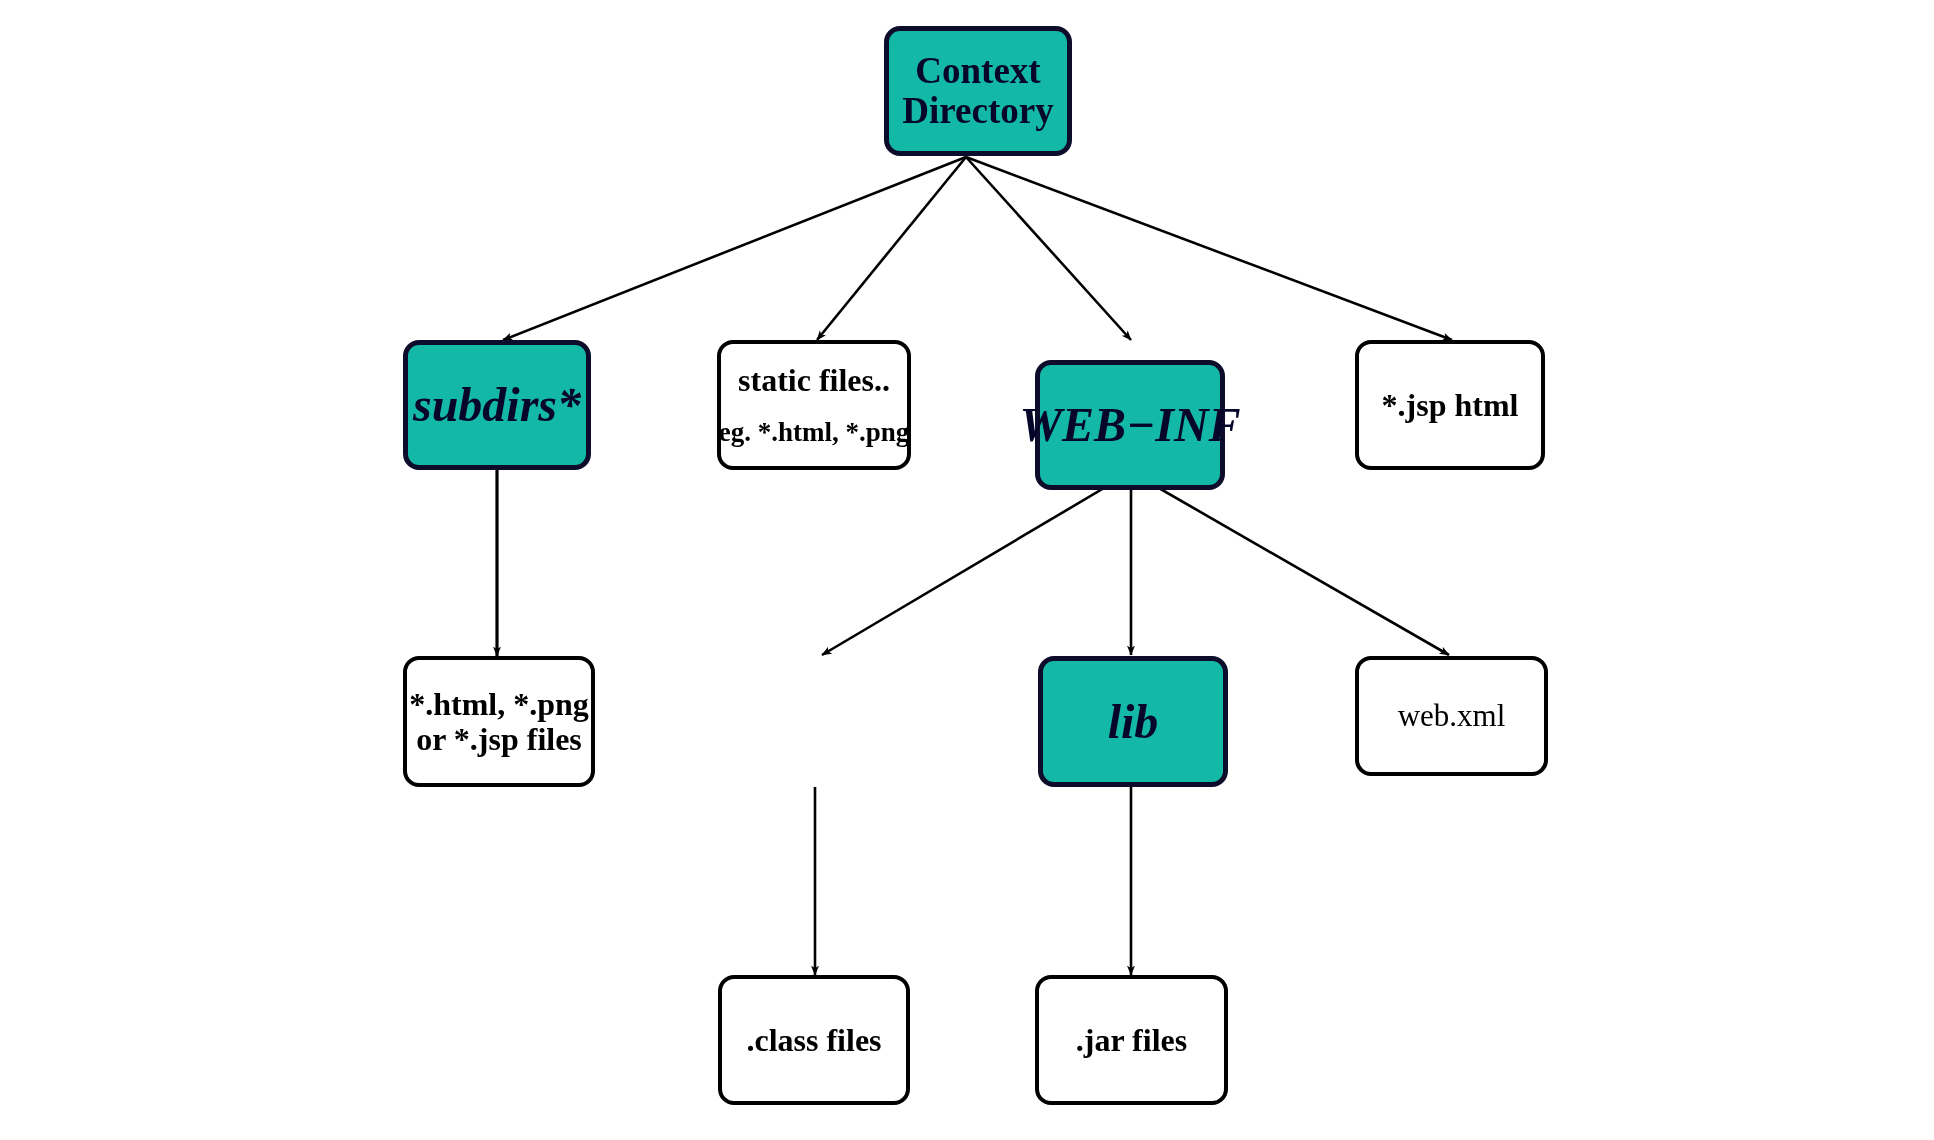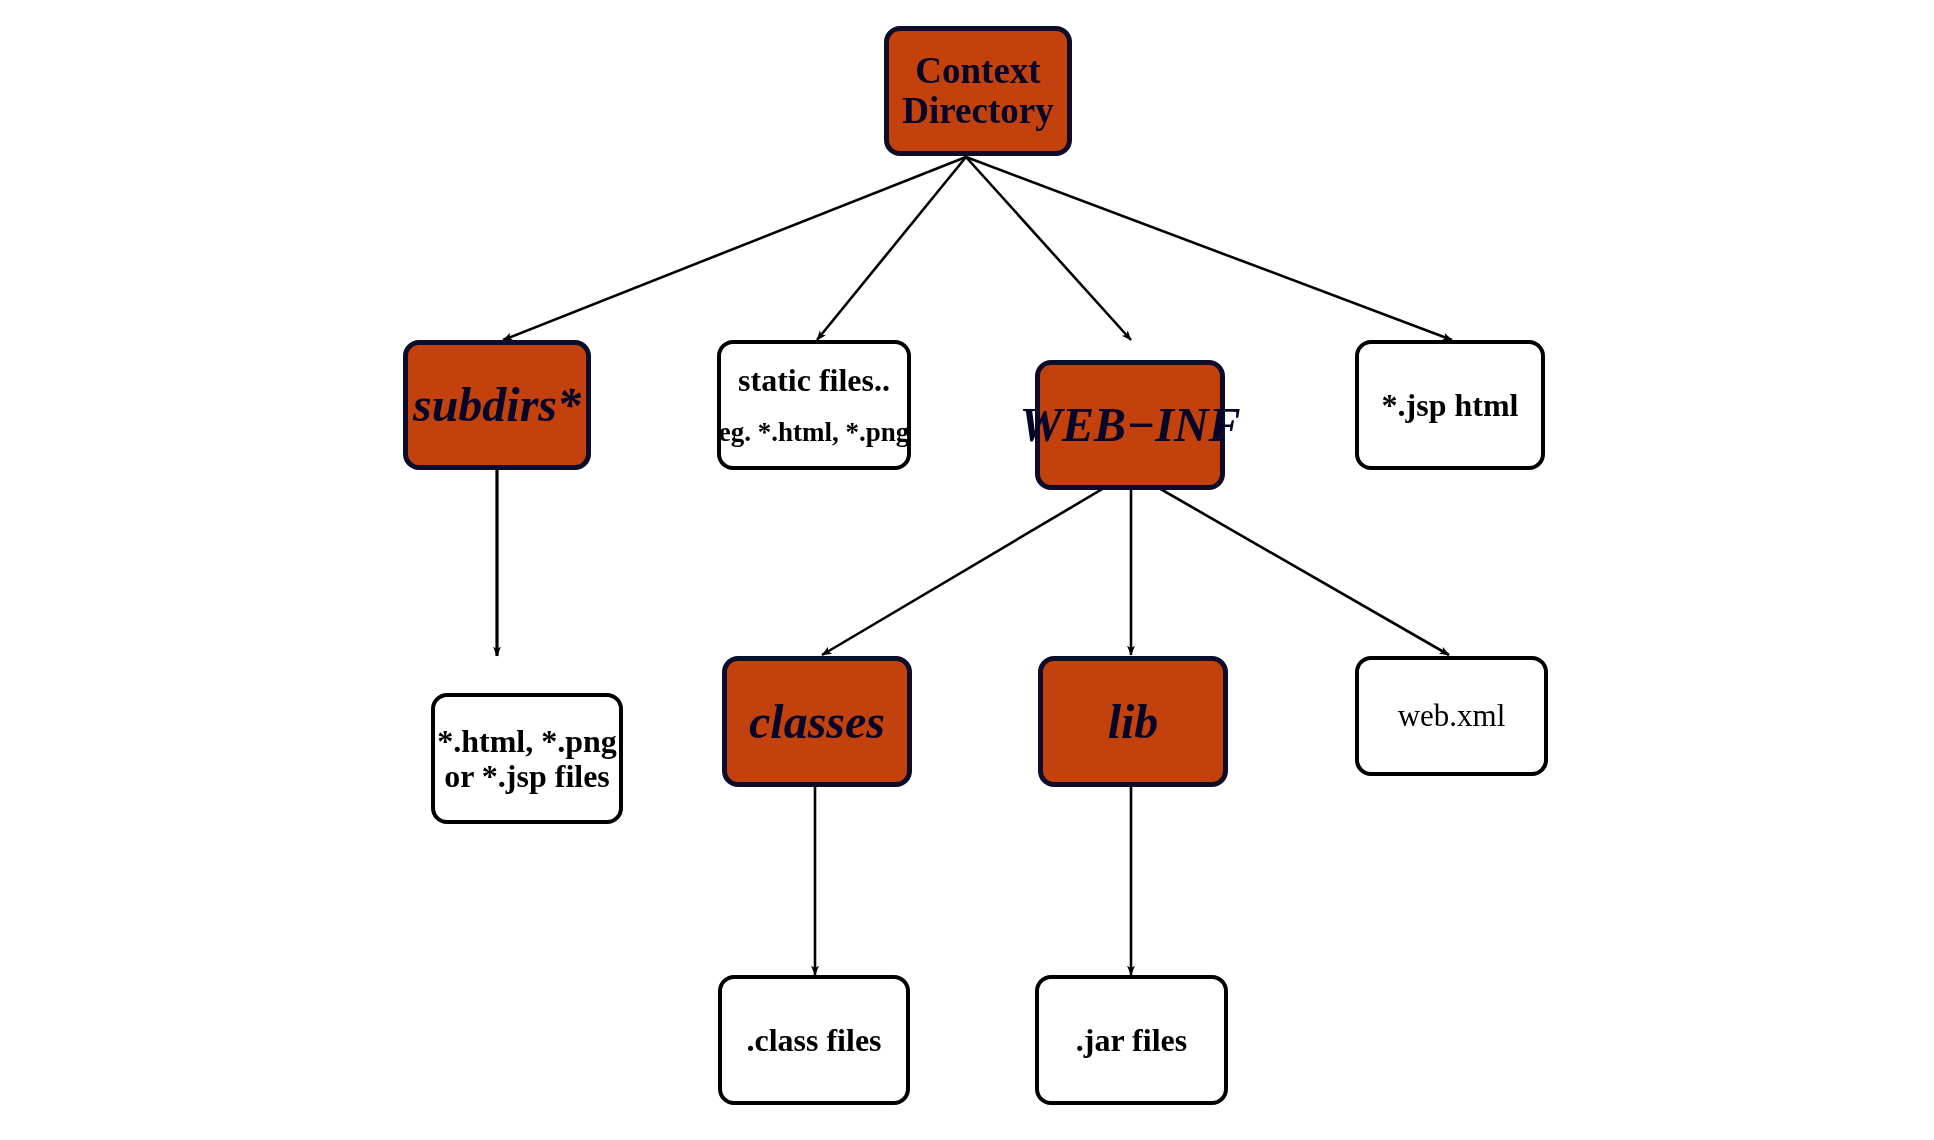--- a/index.html
+++ b/index.html
@@ -32,21 +32,21 @@
     flex-direction: column;
     align-items: center;
     justify-content: center;
     text-align: center;
     border-style: solid;
     border-radius: 16px;
     overflow: visible;
     white-space: nowrap;
   }
   .node.filled {
-    background: #c2410c;
+    background: #14b8a6;
     border-color: #0d0d2b;
     border-width: 5px;
   }
   .node.plain {
     background: #ffffff;
     border-color: #000000;
     border-width: 4px;
   }
   .node-line {
     display: block;
@@ -108,28 +108,25 @@
   </div>
 
   <div class="node filled" style="left:1035px; top:360px; width:190px; height:130px;">
     <span class="node-line t-lg">WEB−INF</span>
   </div>
 
   <div class="node plain" style="left:1355px; top:340px; width:190px; height:130px;">
     <span class="node-line t-md">*.jsp html</span>
   </div>
 
-  <div class="node plain" style="left:403px; top:693px; width:192px; height:131px;margin-left:28px;">
+  <div class="node plain" style="left:403px; top:656px; width:192px; height:131px;">
     <span class="node-line t-md">*.html, *.png</span>
     <span class="node-line t-md">or *.jsp files</span>
   </div>
 
-  <div class="node filled" style="left:722px; top:656px; width:190px; height:131px;">
-    <span class="node-line t-lg">classes</span>
-  </div>
 
   <div class="node filled" style="left:1038px; top:656px; width:190px; height:131px;">
     <span class="node-line t-lg">lib</span>
   </div>
 
   <div class="node plain" style="left:1355px; top:656px; width:193px; height:120px;">
     <span class="node-line t-reg">web.xml</span>
   </div>
 
   <div class="node plain" style="left:718px; top:975px; width:192px; height:130px;">

